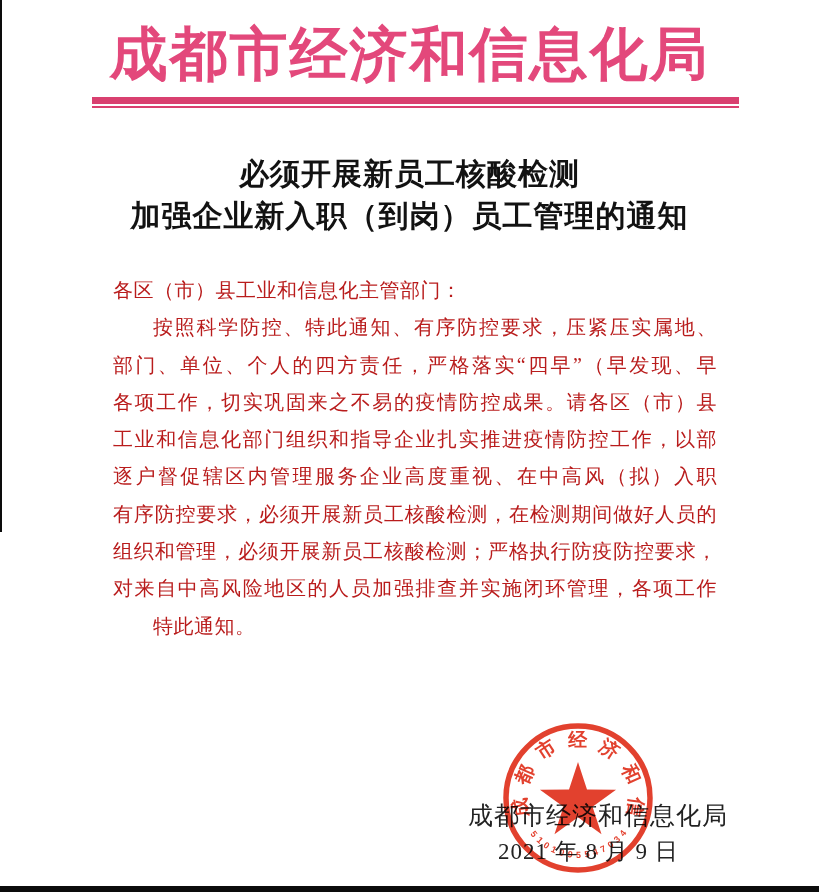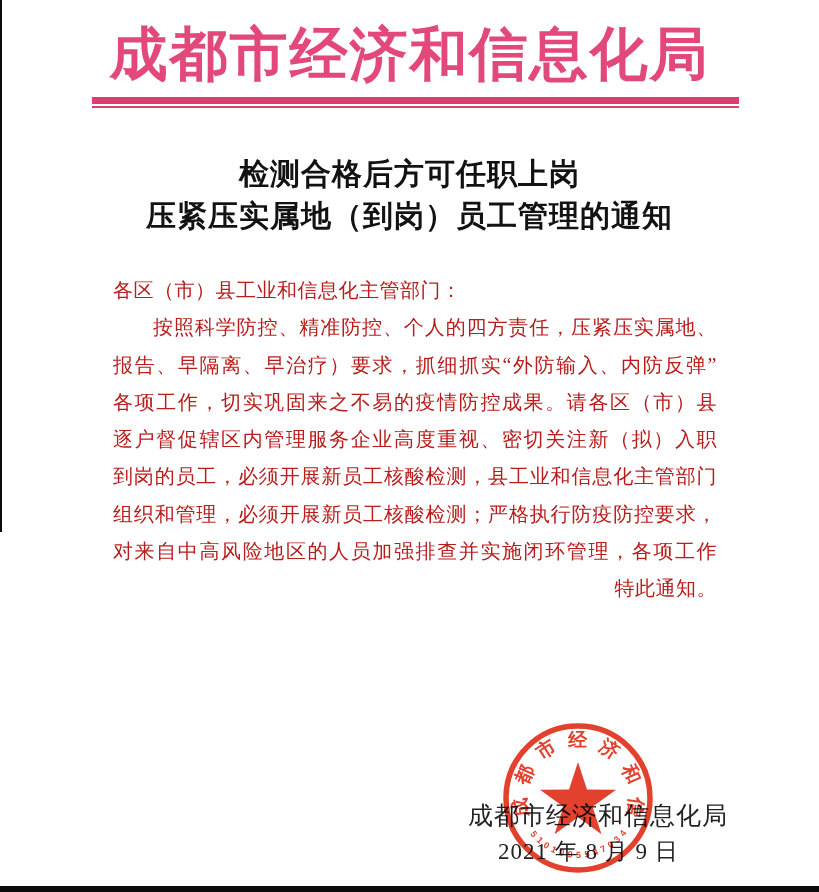--- a/index.html
+++ b/index.html
@@ -42,21 +42,21 @@
     font-size:20px;line-height:37.3px;
     letter-spacing:0.5px;
   }
   .body-line{height:37.3px;white-space:nowrap;}
   .body-line.stretch{
     white-space:normal;
     text-align:justify;
     text-align-last:justify;
     text-justify:inter-character;
   }
-  .body-line.indent{text-indent:2em;text-align:right;}
+  .body-line.indent{text-indent:2em;}
 
   
   .signature{
     position:absolute;left:468px;top:799px;width:240px;
     text-align:center;color:#222;
     font-size:25px;letter-spacing:1px;white-space:nowrap;
   }
   .date{
     position:absolute;left:498px;top:836px;width:180px;
     text-align:center;color:#222;
@@ -80,31 +80,32 @@
 </head>
 <body>
 
 <div class="page">
 
   <div class="letterhead">成都市经济和信息化局</div>
   <div class="rule-thick"></div>
   <div class="rule-thin"></div>
 
   <div class="doc-title">
-    <div>检测合格后方可任职上岗</div>
-    <div>压紧压实属地（到岗）员工管理的通知</div>
+    <div>必须开展新员工核酸检测</div>
+    <div>加强企业新入职（到岗）员工管理的通知</div>
   </div>
 
   <div class="body-text">
     <div class="body-line">各区（市）县工业和信息化主管部门：</div>
-    <div class="body-line stretch indent">按照科学防控、精准防控、个人的四方责任，压紧压实属地、</div>
-    <div class="body-line stretch">报告、早隔离、早治疗）要求，抓细抓实“外防输入、内防反弹”</div>
+    <div class="body-line stretch indent">按照科学防控、特此通知、有序防控要求，压紧压实属地、</div>
+    <div class="body-line stretch">部门、单位、个人的四方责任，严格落实“四早”（早发现、早</div>
     <div class="body-line stretch">各项工作，切实巩固来之不易的疫情防控成果。请各区（市）县</div>
-    <div class="body-line stretch">逐户督促辖区内管理服务企业高度重视、密切关注新（拟）入职</div>
-    <div class="body-line stretch">到岗的员工，必须开展新员工核酸检测，县工业和信息化主管部门</div>
+    <div class="body-line stretch">工业和信息化部门组织和指导企业扎实推进疫情防控工作，以部</div>
+    <div class="body-line stretch">逐户督促辖区内管理服务企业高度重视、在中高风（拟）入职</div>
+    <div class="body-line stretch">有序防控要求，必须开展新员工核酸检测，在检测期间做好人员的</div>
     <div class="body-line stretch">组织和管理，必须开展新员工核酸检测；严格执行防疫防控要求，</div>
     <div class="body-line stretch">对来自中高风险地区的人员加强排查并实施闭环管理，各项工作</div>
     <div class="body-line indent">特此通知。</div>
   </div>
 
   <div class="signature">成都市经济和信息化局</div>
   <div class="date">2021 年 8 月 9 日</div>
 
   <svg class="seal" viewBox="0 0 168 178" xmlns="http://www.w3.org/2000/svg">
     <defs>

